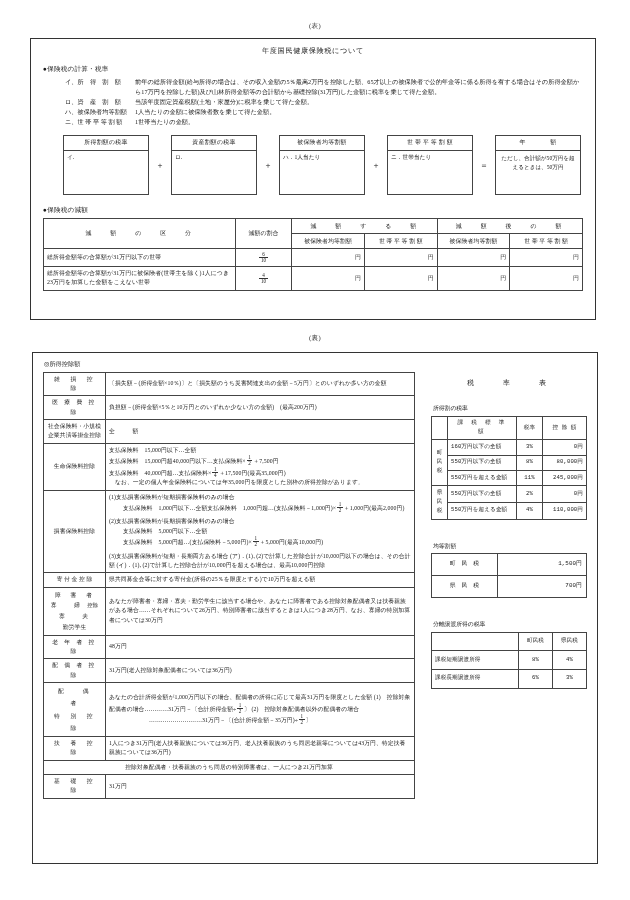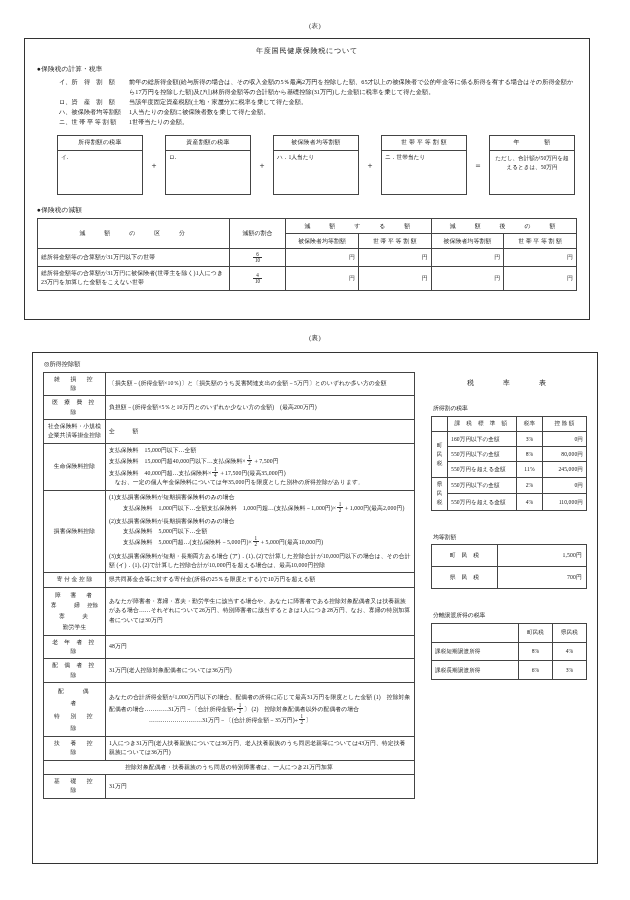--- a/index.html
+++ b/index.html
@@ -42,21 +42,21 @@
   .sp{letter-spacing:2.4px;}
   .frac{
     display:inline-block;vertical-align:-0.42em;text-align:center;
     line-height:1.02;font-size:5.1px;margin:0 1px;
   }
   .frac .num{display:block;border-bottom:0.7px solid #333;padding:0 1.5px;}
   .frac .den{display:block;padding:0 1.5px;}
 
   
   #top-frame{
-    position:absolute;left:24px;top:38px;width:566px;height:282px;
+    position:absolute;left:30px;top:38px;width:566px;height:282px;
     padding:0 12px;
   }
   .calc-rows{margin:0 0 2px 0;}
   .calc-row{display:flex;align-items:flex-start;font-size:6.2px;line-height:1.62;}
   .calc-lbl{
     width:92px;flex:0 0 92px;padding-left:22px;box-sizing:border-box;
     white-space:nowrap;
   }
   .calc-txt{flex:1;}
 
@@ -87,21 +87,21 @@
   #reduce-table .h{text-align:center;}
   .yen{text-align:right;padding-right:6px;}
 
   
   #bot-frame{
     position:absolute;left:32px;top:352px;width:566px;height:512px;
     padding:7px 10px 0 10px;
   }
   #bot-inner{display:flex;gap:0;height:100%;}
   #ded-col{width:372px;flex:0 0 372px;}
-  #rate-col{flex:1;padding-left:16px;}
+  #rate-col{flex:1;padding-left:16px;font-family:Liberation Mono, monospace;}
 
   .ded-head{font-size:6.2px;margin:0 0 2.5px 1px;}
   #ded-table td{padding:2px 3px;line-height:1.62;font-size:5.8px;}
   #ded-table td.lab{text-align:center;width:62px;}
   .ind{padding-left:14px;display:block;}
   .ind3{padding-left:40px;display:block;}
 
   .rate-title{
     text-align:center;font-size:7px;letter-spacing:5px;margin:18px 0 16px 0;
   }

